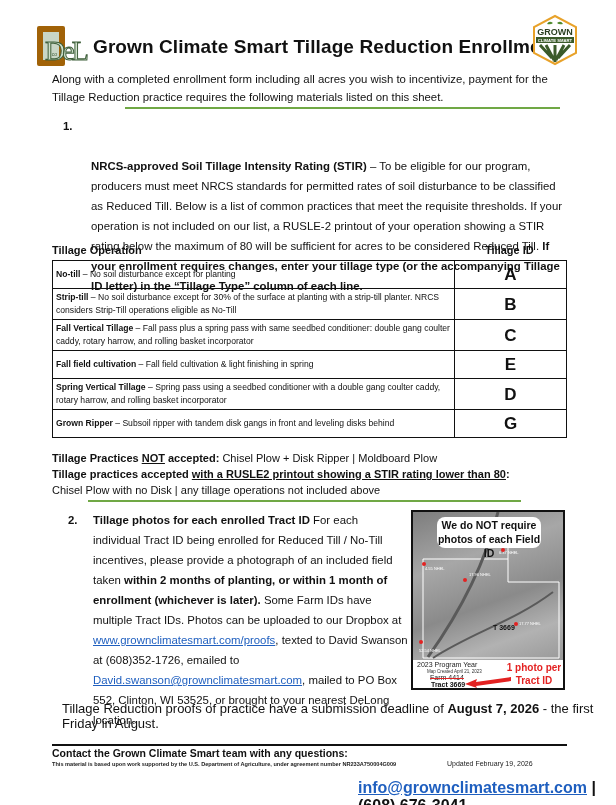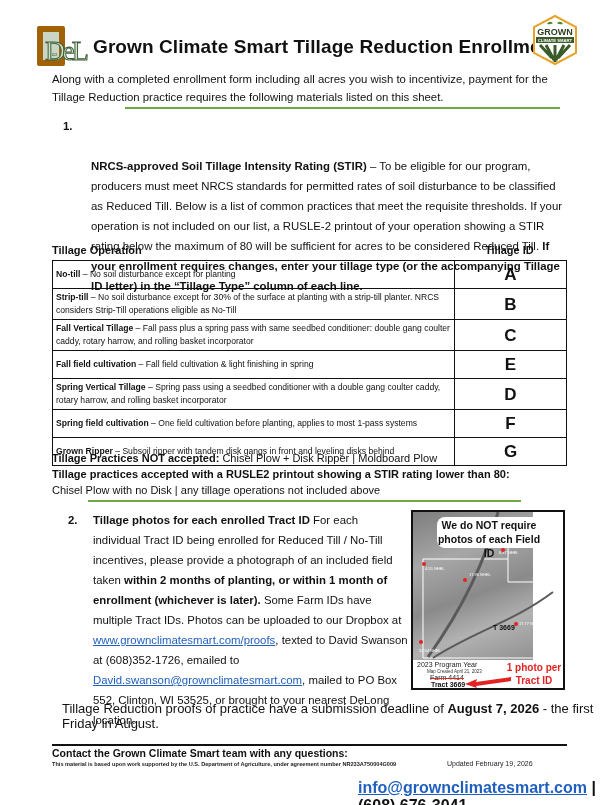--- a/index.html
+++ b/index.html
@@ -27,31 +27,31 @@
 
   .th-op { left:52px; top:244px; font-size:11px; font-weight:bold; }
   .th-id { left:485px; top:244px; font-size:11px; font-weight:bold; }
 
   table.till { position:absolute; left:52px; top:260px; width:515px; border-collapse:collapse; }
   table.till td { border:1.5px solid #111; font-size:8.6px; line-height:13px; padding:2px 3px; vertical-align:middle; }
   table.till td.op { width:395px; height:23px; }
   table.till td.id { text-align:center; font-size:17px; font-weight:bold; }
 
   .accept { left:52px; top:450px; width:520px; font-size:11px; line-height:16px; }
-  .u { }
+  .u { text-decoration:underline; }
 
   
   .s2 { left:68px; top:510px; width:340px; font-size:11.4px; line-height:20px; }
   .s2 .num { position:absolute; left:0; top:0; font-weight:bold; }
   .s2 .body { margin-left:25px; }
   a.link { color:#1f5fbf; text-decoration:underline; }
 
   .photo { left:411px; top:510px; width:154px; height:180px; background:#fff; border:2px solid #111; box-sizing:border-box; overflow:hidden; }
-  .photo .map { position:absolute; left:0; top:0; width:120px; height:148px;
-               background:linear-gradient(160deg,#7d7d7d 0%,#a7a7a7 30%,#8a8a8a 55%,#b2b2b2 75%,#909090 100%); }
+  .photo .map { position:absolute; left:0; top:0; width:146px; height:148px;
+               background:linear-gradient(160deg,#7d7d7d 0%,#a7a7a7 30%,#8a8a8a 55%,#b2b2b2 75%,#909090 100%);padding-left:43px; }
   .photo .bubble { position:absolute; left:24px; top:5px; width:104px; height:30px; background:#fff; border-radius:8px;
                    font-size:10.5px; font-weight:bold; text-align:center; line-height:14px; padding-top:1px; }
   .photo .bottom { position:absolute; left:0; top:148px; width:150px; height:30px; background:#fff; }
   .photo .py { position:absolute; left:4px; top:1px; font-size:7px; color:#222; }
   .photo .mc { position:absolute; left:14px; top:9px; font-size:4.5px; color:#333; }
   .photo .farm { position:absolute; left:17px; top:14px; font-size:7px; color:#222; text-decoration:line-through; text-decoration-color:#e32222; }
   .photo .tract { position:absolute; left:18px; top:21px; font-size:7px; color:#111; font-weight:bold; }
   .photo .callout { position:absolute; left:92px; top:1px; width:58px; font-size:10px; font-weight:bold; color:#e32222; text-align:center; line-height:13px; }
 
   .deadline { left:62px; top:701px; font-size:13px; }
@@ -106,24 +106,20 @@
         <td class="op"><b>Fall Vertical Tillage</b><span> – Fall pass plus a spring pass with same seedbed conditioner: double gang coulter caddy, rotary harrow, and rolling basket incorporator</span></td>
         <td class="id">C</td>
       </tr>
       <tr>
         <td class="op"><b>Fall field cultivation</b><span> – Fall field cultivation &amp; light finishing in spring</span></td>
         <td class="id">E</td>
       </tr>
       <tr>
         <td class="op"><b>Spring Vertical Tillage</b><span> – Spring pass using a seedbed conditioner with a double gang coulter caddy, rotary harrow, and rolling basket incorporator</span></td>
         <td class="id">D</td>
-      </tr>
-      <tr>
-        <td class="op"><b>Spring field cultivation</b><span> – One field cultivation before planting, applies to most 1-pass systems</span></td>
-        <td class="id">F</td>
       </tr>
       <tr>
         <td class="op"><b>Grown Ripper</b><span> – Subsoil ripper with tandem disk gangs in front and leveling disks behind</span></td>
         <td class="id">G</td>
       </tr>
     </tbody>
 </table>
 
 <div class="abs accept">
   <div>

